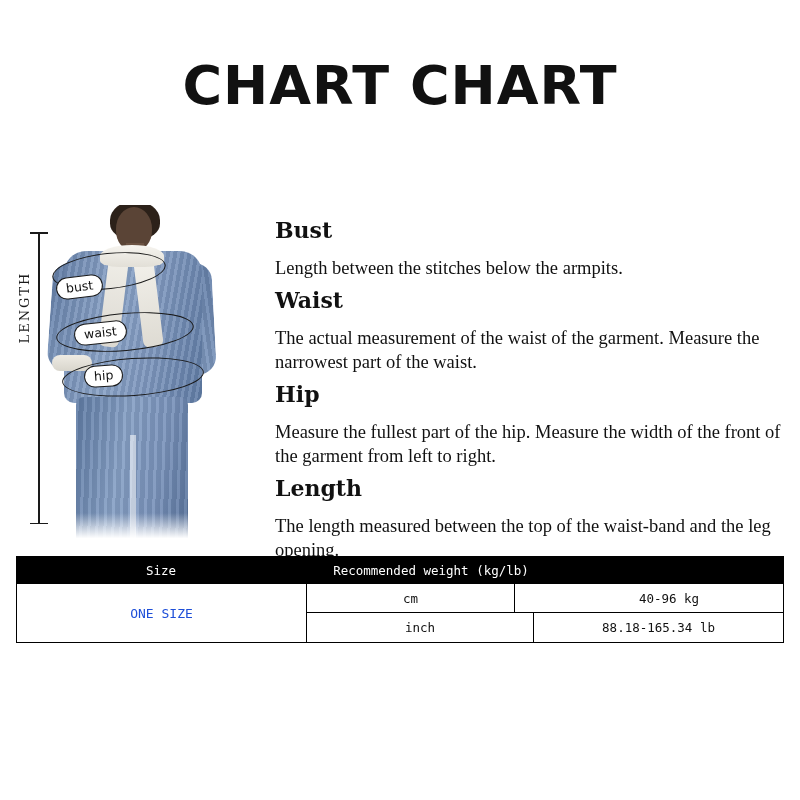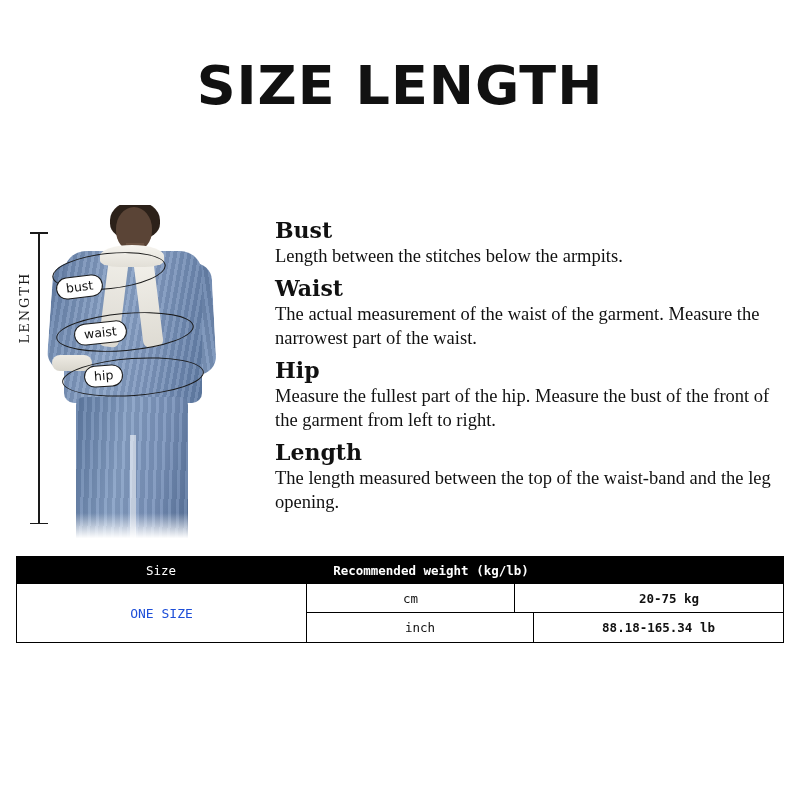--- a/index.html
+++ b/index.html
@@ -259,21 +259,21 @@
     color: #111111;
   }
   .defs h3 {
     margin: 0;
     font-family: "DejaVu Serif", serif;
     font-weight: 700;
     font-size: 22px;
     line-height: 1.18;
   }
   .defs p {
-    margin: 0 0 8px 0;
+    margin: 12px 0 8px 0;
     font-family: "Liberation Serif", serif;
     font-size: 18.5px;
     line-height: 1.30;
   }
   .defs .grp { margin-bottom: 4px; }
 
   
   .table {
     position: absolute;
     left: 16px;
@@ -288,21 +288,21 @@
     height: 28px;
     align-items: center;
     font-size: 12.5px;
   }
   .thead .c, .trow .c {
     text-align: center;
     box-sizing: border-box;
   }
   .c1 { width: 290px; }
   .c2 { width: 228px; }
-  .c3 { width: 250px; font-weight: bold; }
+  .c3 { width: 250px; }
 
   .tbody {
     display: flex;
     border: 1.5px solid #000000;
     border-top: none;
     box-sizing: border-box;
   }
   .tbody .sizecell {
     width: 290px;
     display: flex;
@@ -323,21 +323,21 @@
     color: #111111;
     box-sizing: border-box;
   }
   .trow:first-child { border-bottom: 1.5px solid #000000; gap: 40px; }
   .trow .c2 { border-right: 1.5px solid #000000; height: 100%; display: flex; align-items: center; justify-content: center; box-sizing: border-box; }
   .trow .c3 { height: 100%; display: flex; align-items: center; justify-content: center; box-sizing: border-box; }
 </style>
 </head>
 <body>
 
-<div class="title">SIZE LENGTH</div>
+<div class="title">CHART CHART</div>
 
 <div class="illus-wrap"></div>
 
 <div class="photo">
   <div class="bg"></div>
   <div class="hair"></div>
   <div class="head"></div>
   <div class="neck"></div>
   <div class="sleeve-l"></div>
   <div class="sleeve-r"></div>
@@ -370,39 +370,39 @@
   <div class="grp">
     <h3>Bust</h3>
     <p>Length between the stitches below the armpits.</p>
   </div>
   <div class="grp">
     <h3>Waist</h3>
     <p>The actual measurement of the waist of the garment. Measure the narrowest part of the waist.</p>
   </div>
   <div class="grp">
     <h3>Hip</h3>
-    <p>Measure the fullest part of the  hip. Measure the bust of the front of the garment from left to right.</p>
+    <p>Measure the fullest part of the  hip. Measure the width of the front of the garment from left to right.</p>
   </div>
   <div class="grp">
     <h3>Length</h3>
     <p>The length measured between the top of the waist-band and the leg opening.</p>
   </div>
 </div>
 
 <div class="table">
   <div class="thead">
     <div class="c c1">Size</div>
     <div class="c c3">Recommended weight (kg/lb)</div>
   </div>
   <div class="tbody">
     <div class="sizecell">ONE SIZE</div>
     <div class="rows">
       <div class="trow">
         <div class="c c2">cm</div>
-        <div class="c c3">20-75 kg</div>
+        <div class="c c3">40-96 kg</div>
       </div>
       <div class="trow">
         <div class="c c2">inch</div>
         <div class="c c3">88.18-165.34 lb</div>
       </div>
     </div>
   </div>
 </div>
 
 </body></html>

